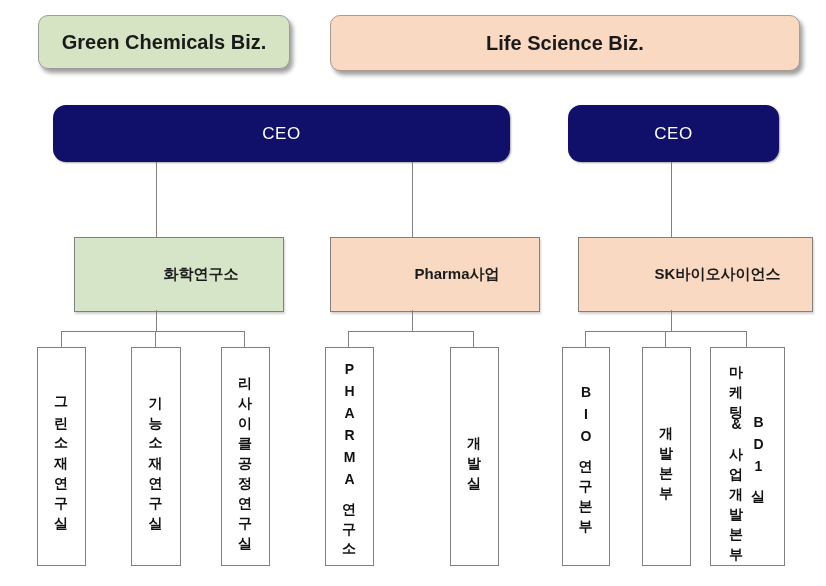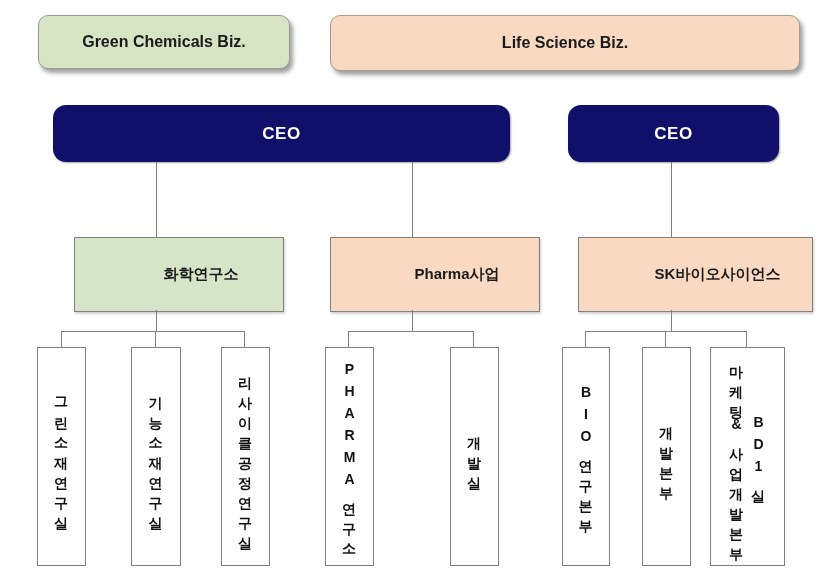--- a/index.html
+++ b/index.html
@@ -8,30 +8,30 @@
     font-family:"Liberation Sans","DejaVu Sans",sans-serif;
     position:relative;overflow:hidden;
   }
   .stage{position:absolute;left:0;top:0;width:826px;height:586px;}
 
   
   .hdr{
     position:absolute;display:flex;align-items:center;justify-content:center;
     border-radius:10px;border:1px solid #9b9b9b;
     box-shadow:3px 4px 4px rgba(0,0,0,0.38);
-    font-weight:bold;font-size:16px;color:#1a1a1a;
+    font-weight:bold;font-size:20px;color:#1a1a1a;
   }
   .hdr-green{left:38px;top:15px;width:250px;height:52px;background:#d6e4c4;}
   .hdr-peach{left:330px;top:15px;width:468px;height:54px;background:#f9d9c2;border-color:#a89c90;}
 
   
   .ceo{
     position:absolute;top:105px;height:57px;background:#10106a;border-radius:13px;
     display:flex;align-items:center;justify-content:center;
-    color:#ffffff;font-weight:bold;font-size:17px;letter-spacing:0.5px;
+    color:#ffffff;font-weight:normal;font-size:17px;letter-spacing:0.5px;
     box-shadow:1px 1px 2px rgba(0,0,0,0.35);
   }
   .ceo-left{left:53px;width:457px;}
   .ceo-right{left:568px;width:211px;}
 
   
   .div-box{
     position:absolute;top:237px;height:73px;
     border:1.5px solid #808080;display:flex;align-items:center;justify-content:center;
     font-weight:bold;font-size:15px;color:#1a1a1a;

